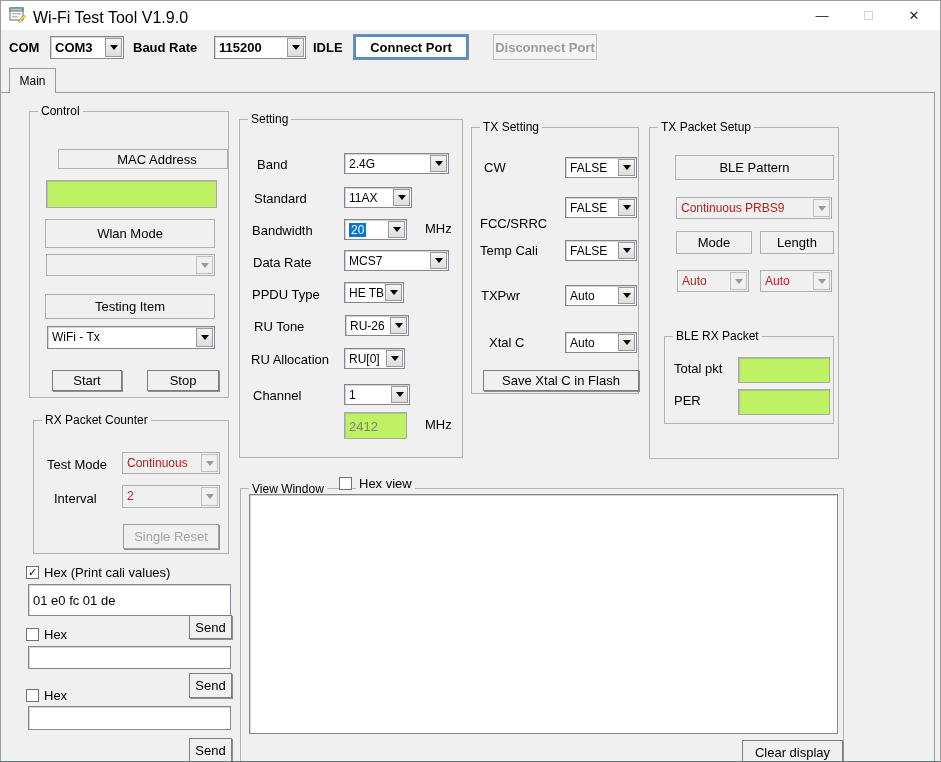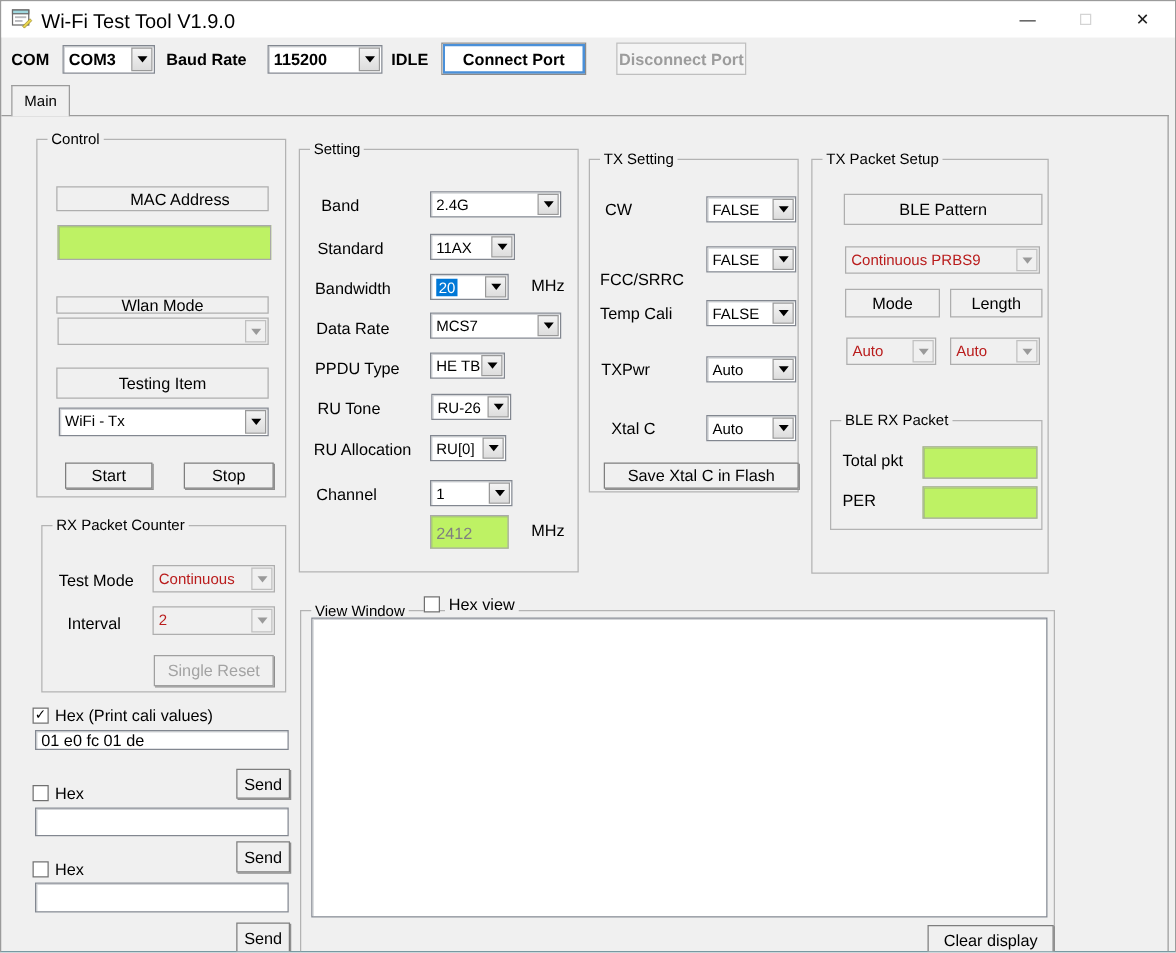--- a/index.html
+++ b/index.html
@@ -121,25 +121,25 @@
     <span>Disconnect Port</span>
   </div>
 
   <div class="tab">
       <span>Main</span>
     </div>
   <div class="tabpage"></div>
 
   <div class="group" style="left:28px; top:110px; width:200px; height:287px;">
     <span class="glabel">Control</span>
-    <div class="btnflat" style="left:15px; top:37px; width:170px; height:20px;padding-left:28px;">
+    <div class="btnflat" style="left:28px; top:37px; width:170px; height:20px;padding-left:28px;">
         <span>MAC Address</span>
       </div>
     <input class="tfield dis" style="left: 16px; top: 68px; width: 171px; height: 28px;" readonly="" value="">
-    <div class="btnflat" style="left:15px; top:125px; width:170px; height:14px;">
+    <div class="btnflat" style="left:15px; top:107px; width:170px; height:29px;">
         <span>Wlan Mode</span>
       </div>
     <div class="combo dis" style="left:16px; top:142px; width:169px; height:22px;">
       <span class="ctext"></span>
       <span class="cbtn">
           <i class="tri"></i>
         </span>
     </div>
     <div class="btnflat" style="left:15px; top:182px; width:170px; height:25px;">
         <span>Testing Item</span>
@@ -339,21 +339,21 @@
     </div>
     <div class="btn3 dis" style="left:89px; top:103px; width:96px; height:25px;">
         <span>Single Reset</span>
       </div>
   </div>
 
   <span class="cb" style="left:25px; top:565px;">
       <span>✓</span>
     </span>
   <span class="cblabel" style="left:43px; top:564px;">Hex (Print cali values)</span>
-  <input class="tfield" style="left: 27px; top: 583px; width: 203px; height: 16px;" value="01 e0 fc 01 de">
+  <input class="tfield" style="left: 27px; top: 583px; width: 203px; height: 32px;" value="01 e0 fc 01 de">
   <div class="btn3" style="left:188px; top:614px; width:43px; height:24px;">
       <span>Send</span>
     </div>
 
   <span class="cb" style="left:25px; top:627px;"></span>
   <span class="cblabel" style="left:43px; top:626px;">Hex</span>
   <input class="tfield" style="left: 27px; top: 645px; width: 203px; height: 23px;" value="">
   <div class="btn3" style="left:188px; top:672px; width:43px; height:25px;">
       <span>Send</span>
     </div>

